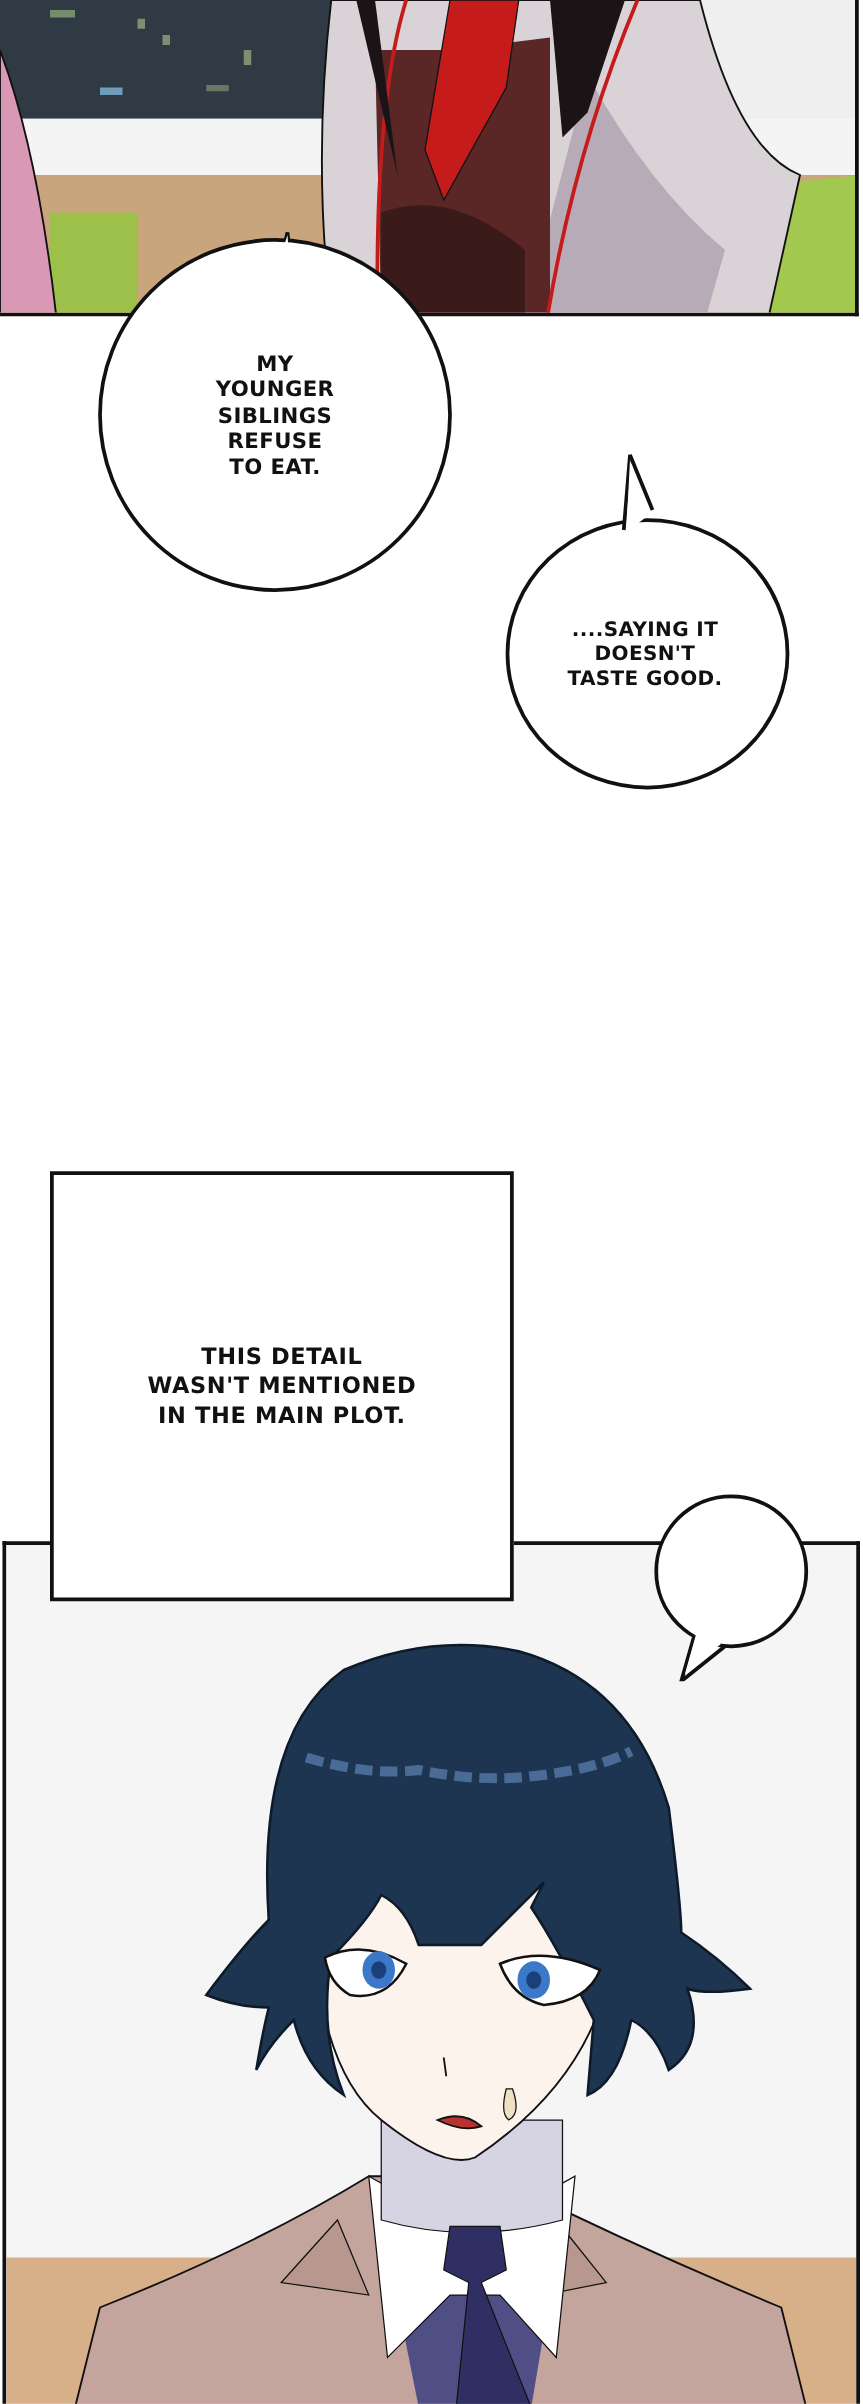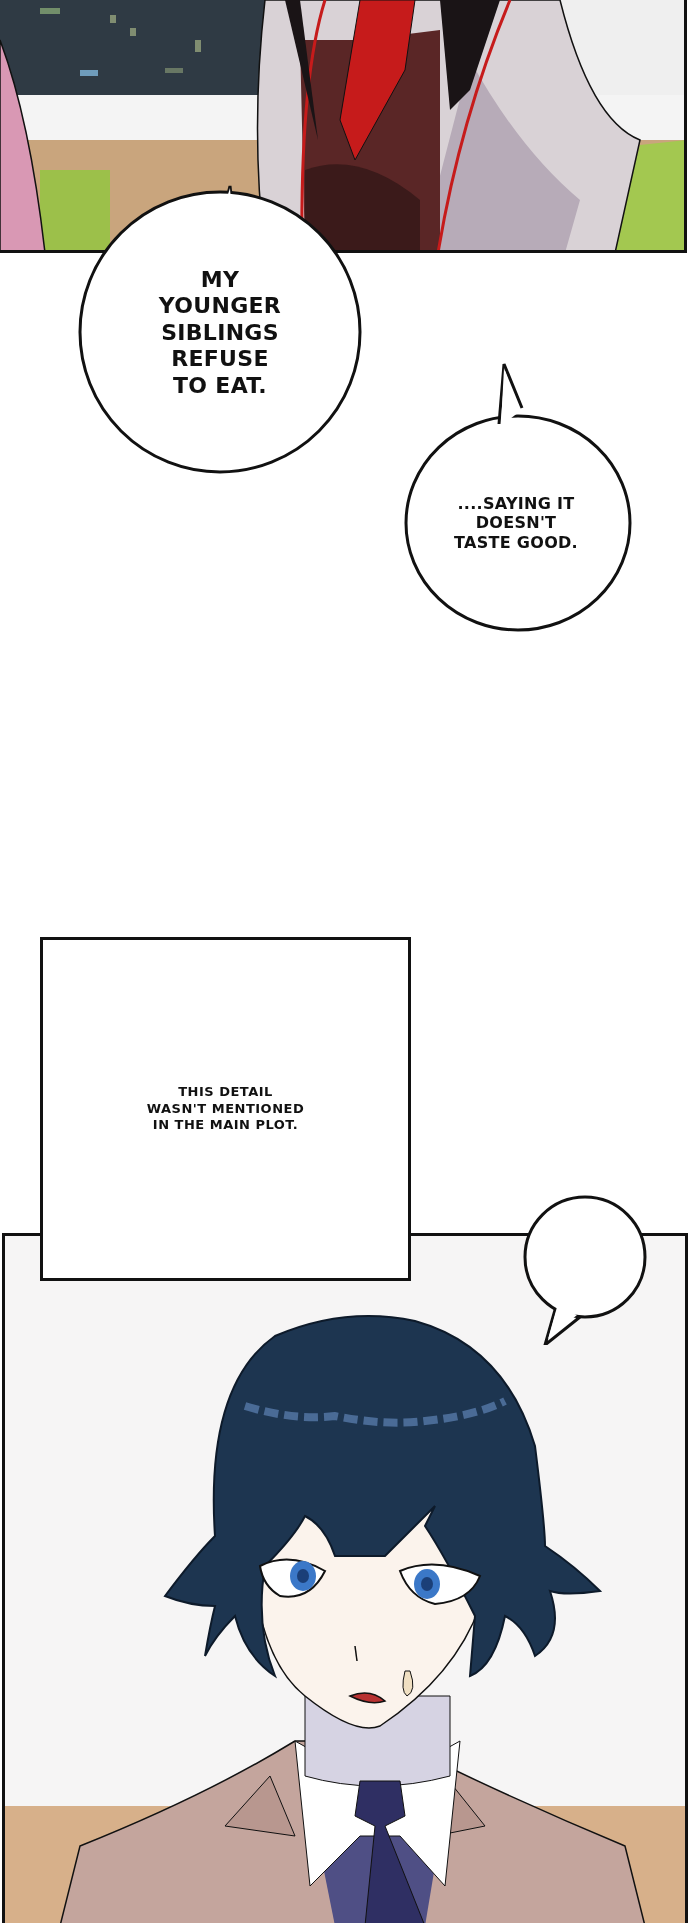--- a/index.html
+++ b/index.html
@@ -32,21 +32,21 @@
     letter-spacing: 0.3px;
   }
   .bubble-text { white-space: pre-line; line-height: 1.2; }
   .caption {
     position: absolute; left: 40px; top: 937px; width: 371px; height: 344px;
     background: #fff; border: 3px solid #111; box-sizing: border-box;
     display: flex; align-items: center; justify-content: center;
     text-align: center;
   }
   .caption-text {
-    white-space: pre-line; font-weight: bold; font-size: 13px; line-height: 1.3;
+    white-space: pre-line; font-weight: bold; font-size: 18px; line-height: 1.3;
     letter-spacing: 0.5px; color: #111;
   }
 </style>
 </head>
 <body>
 
 <div class="panel" id="panel-top">
   <svg width="687" height="253" viewBox="0 0 687 253">
 
     <rect x="0" y="0" width="280" height="95" fill="#2f3a44"></rect>
@@ -82,21 +82,21 @@
     <path d="M285 0 L300 0 L318 140 Z" fill="#1a1416"></path>
   </svg>
 </div>
 
 <div style="position:absolute;left:75px;top:180px;width:290px;height:300px;">
   <svg width="290" height="300" viewBox="0 0 290 300" style="position:absolute;left:0;top:0;">
     <path d="M145 46 L155 6 L160 56" fill="#fff" stroke="#111" stroke-width="3" stroke-linejoin="miter"></path>
     <ellipse cx="145" cy="152" rx="140" ry="140" fill="#fff" stroke="#111" stroke-width="3"></ellipse>
     <path d="M142 50 L155 8 L158 52 Z" fill="#fff"></path>
   </svg>
-  <div class="bubble" style="left:0;top:18px;width:290px;height:270px;font-size:22px;">
+  <div class="bubble" style="left:0;top:18px;width:290px;height:270px;font-size:17px;">
     <span class="bubble-text">MY
 YOUNGER
 SIBLINGS
 REFUSE
 TO EAT.</span>
   </div>
 </div>
 
 <div style="position:absolute;left:398px;top:360px;width:236px;height:276px;">
   <svg width="236" height="276" viewBox="0 0 236 276" style="position:absolute;left:0;top:0;">

